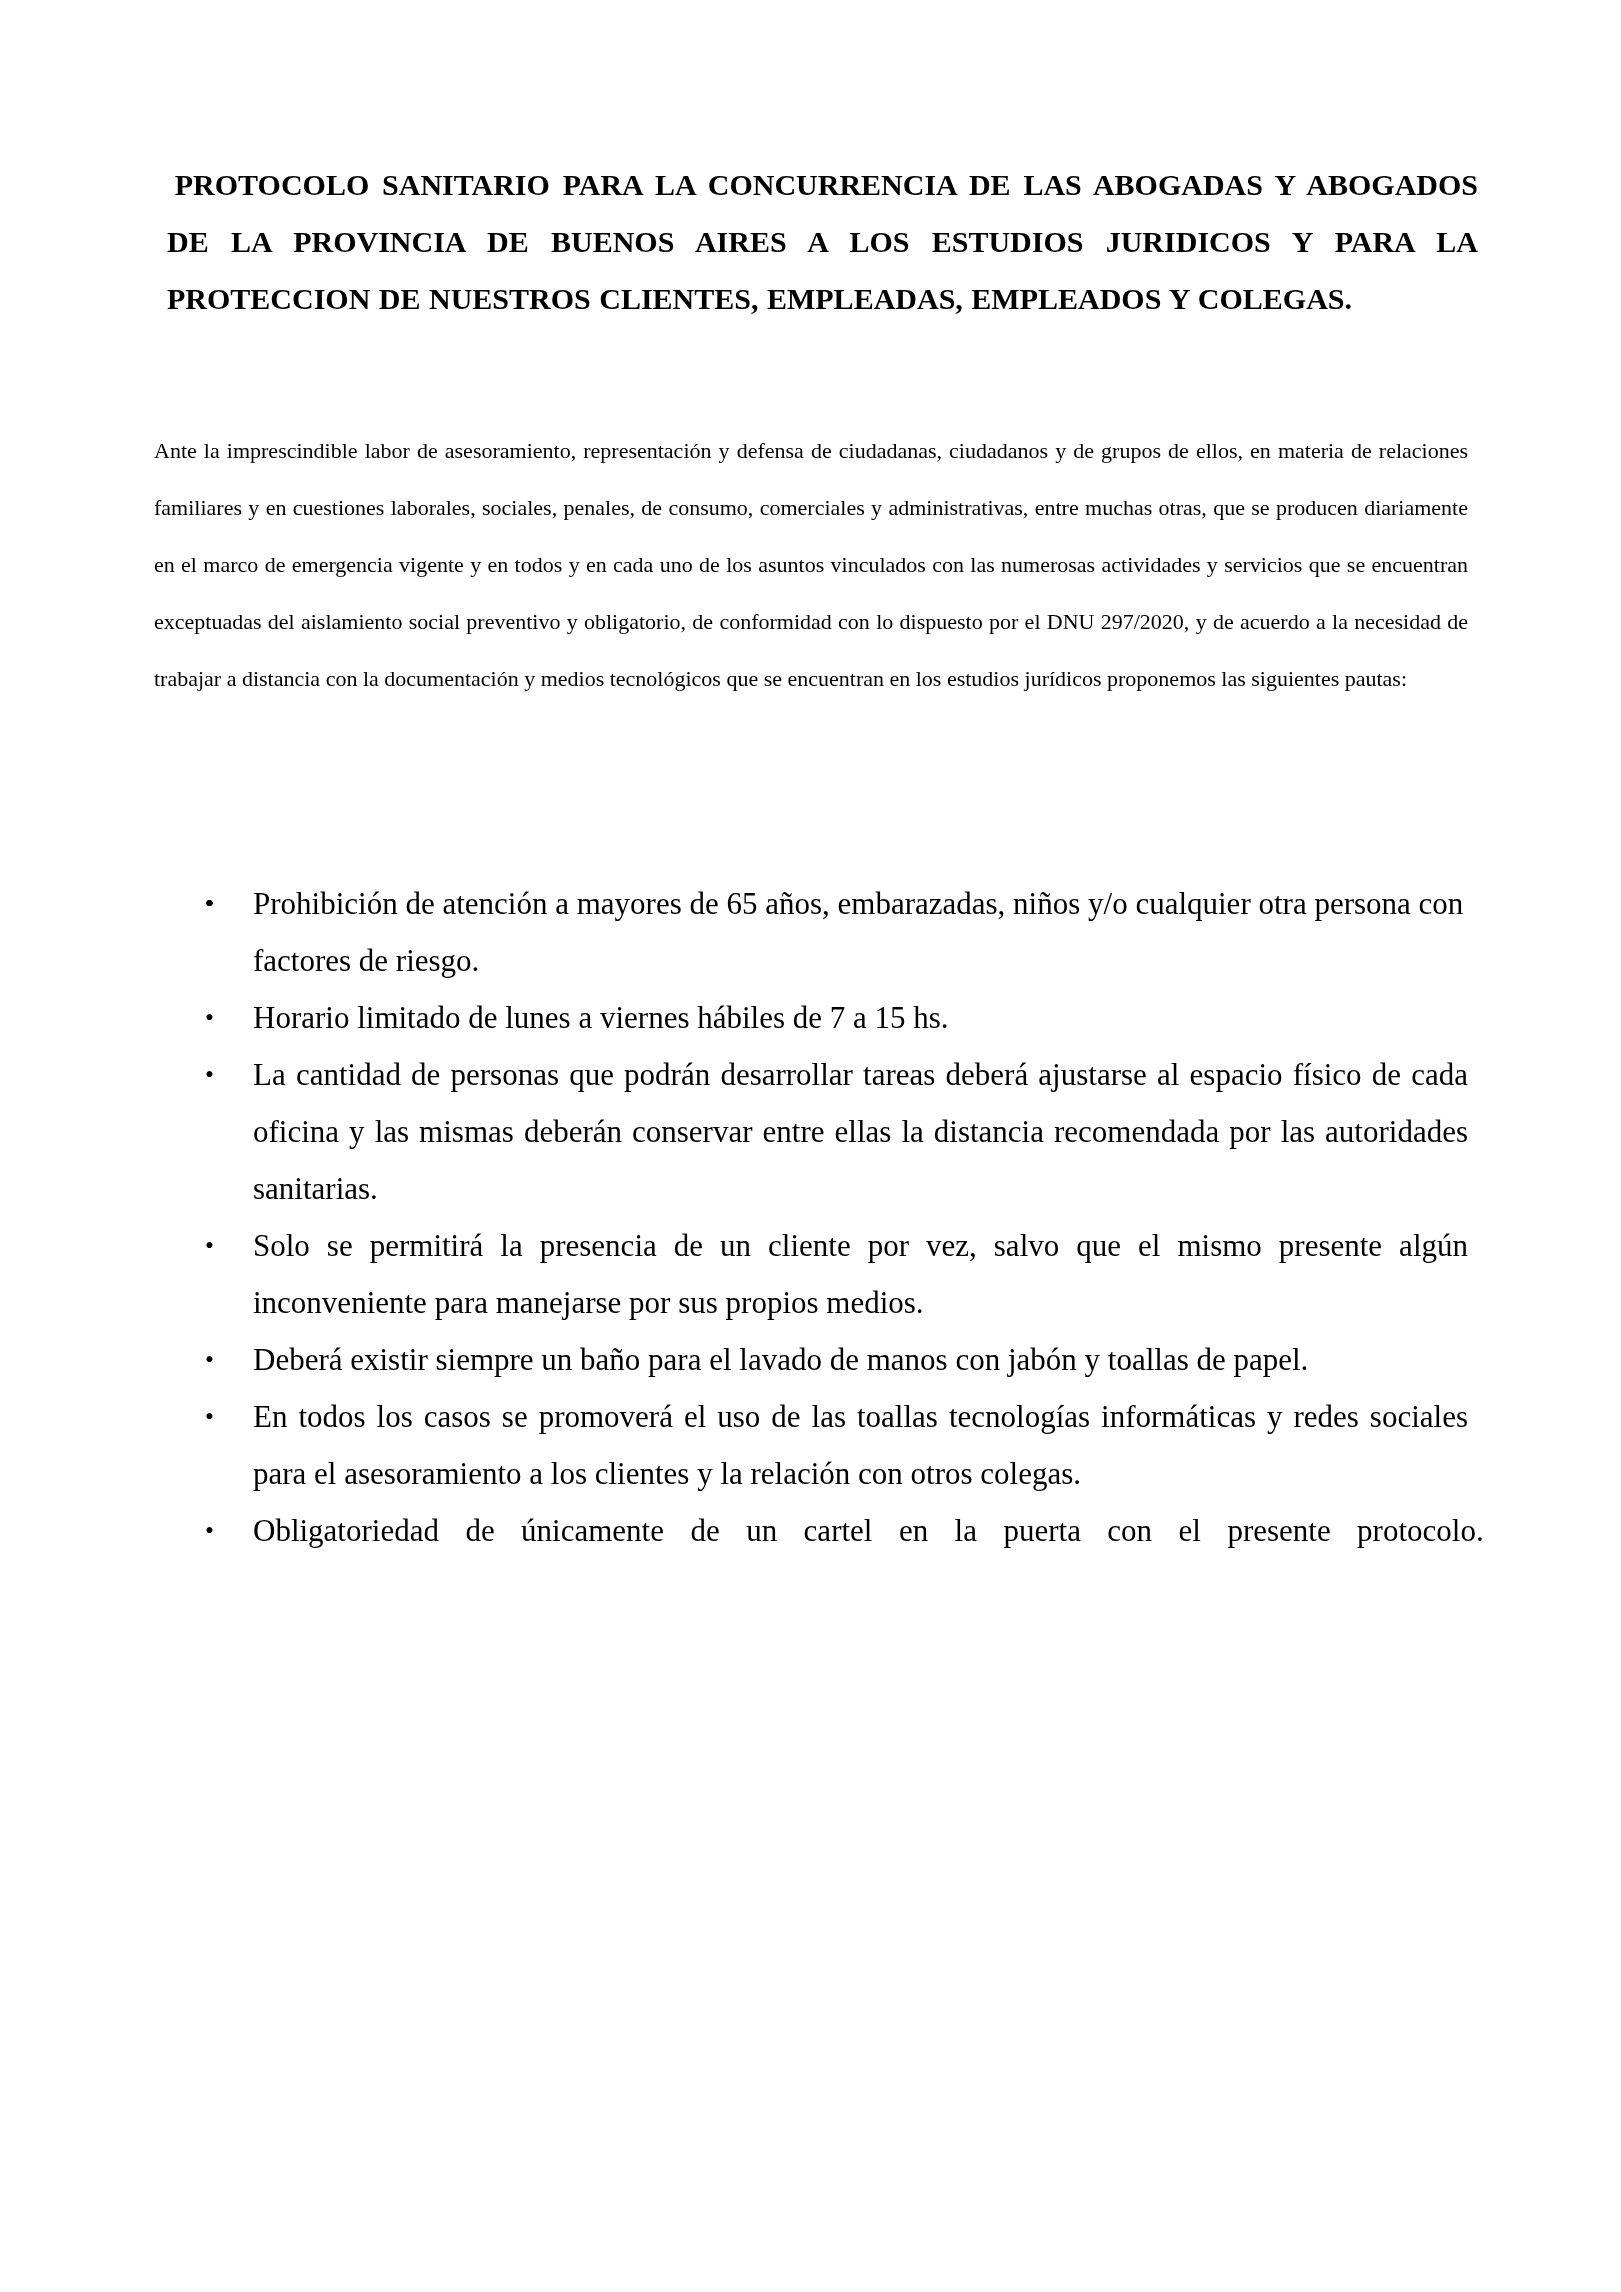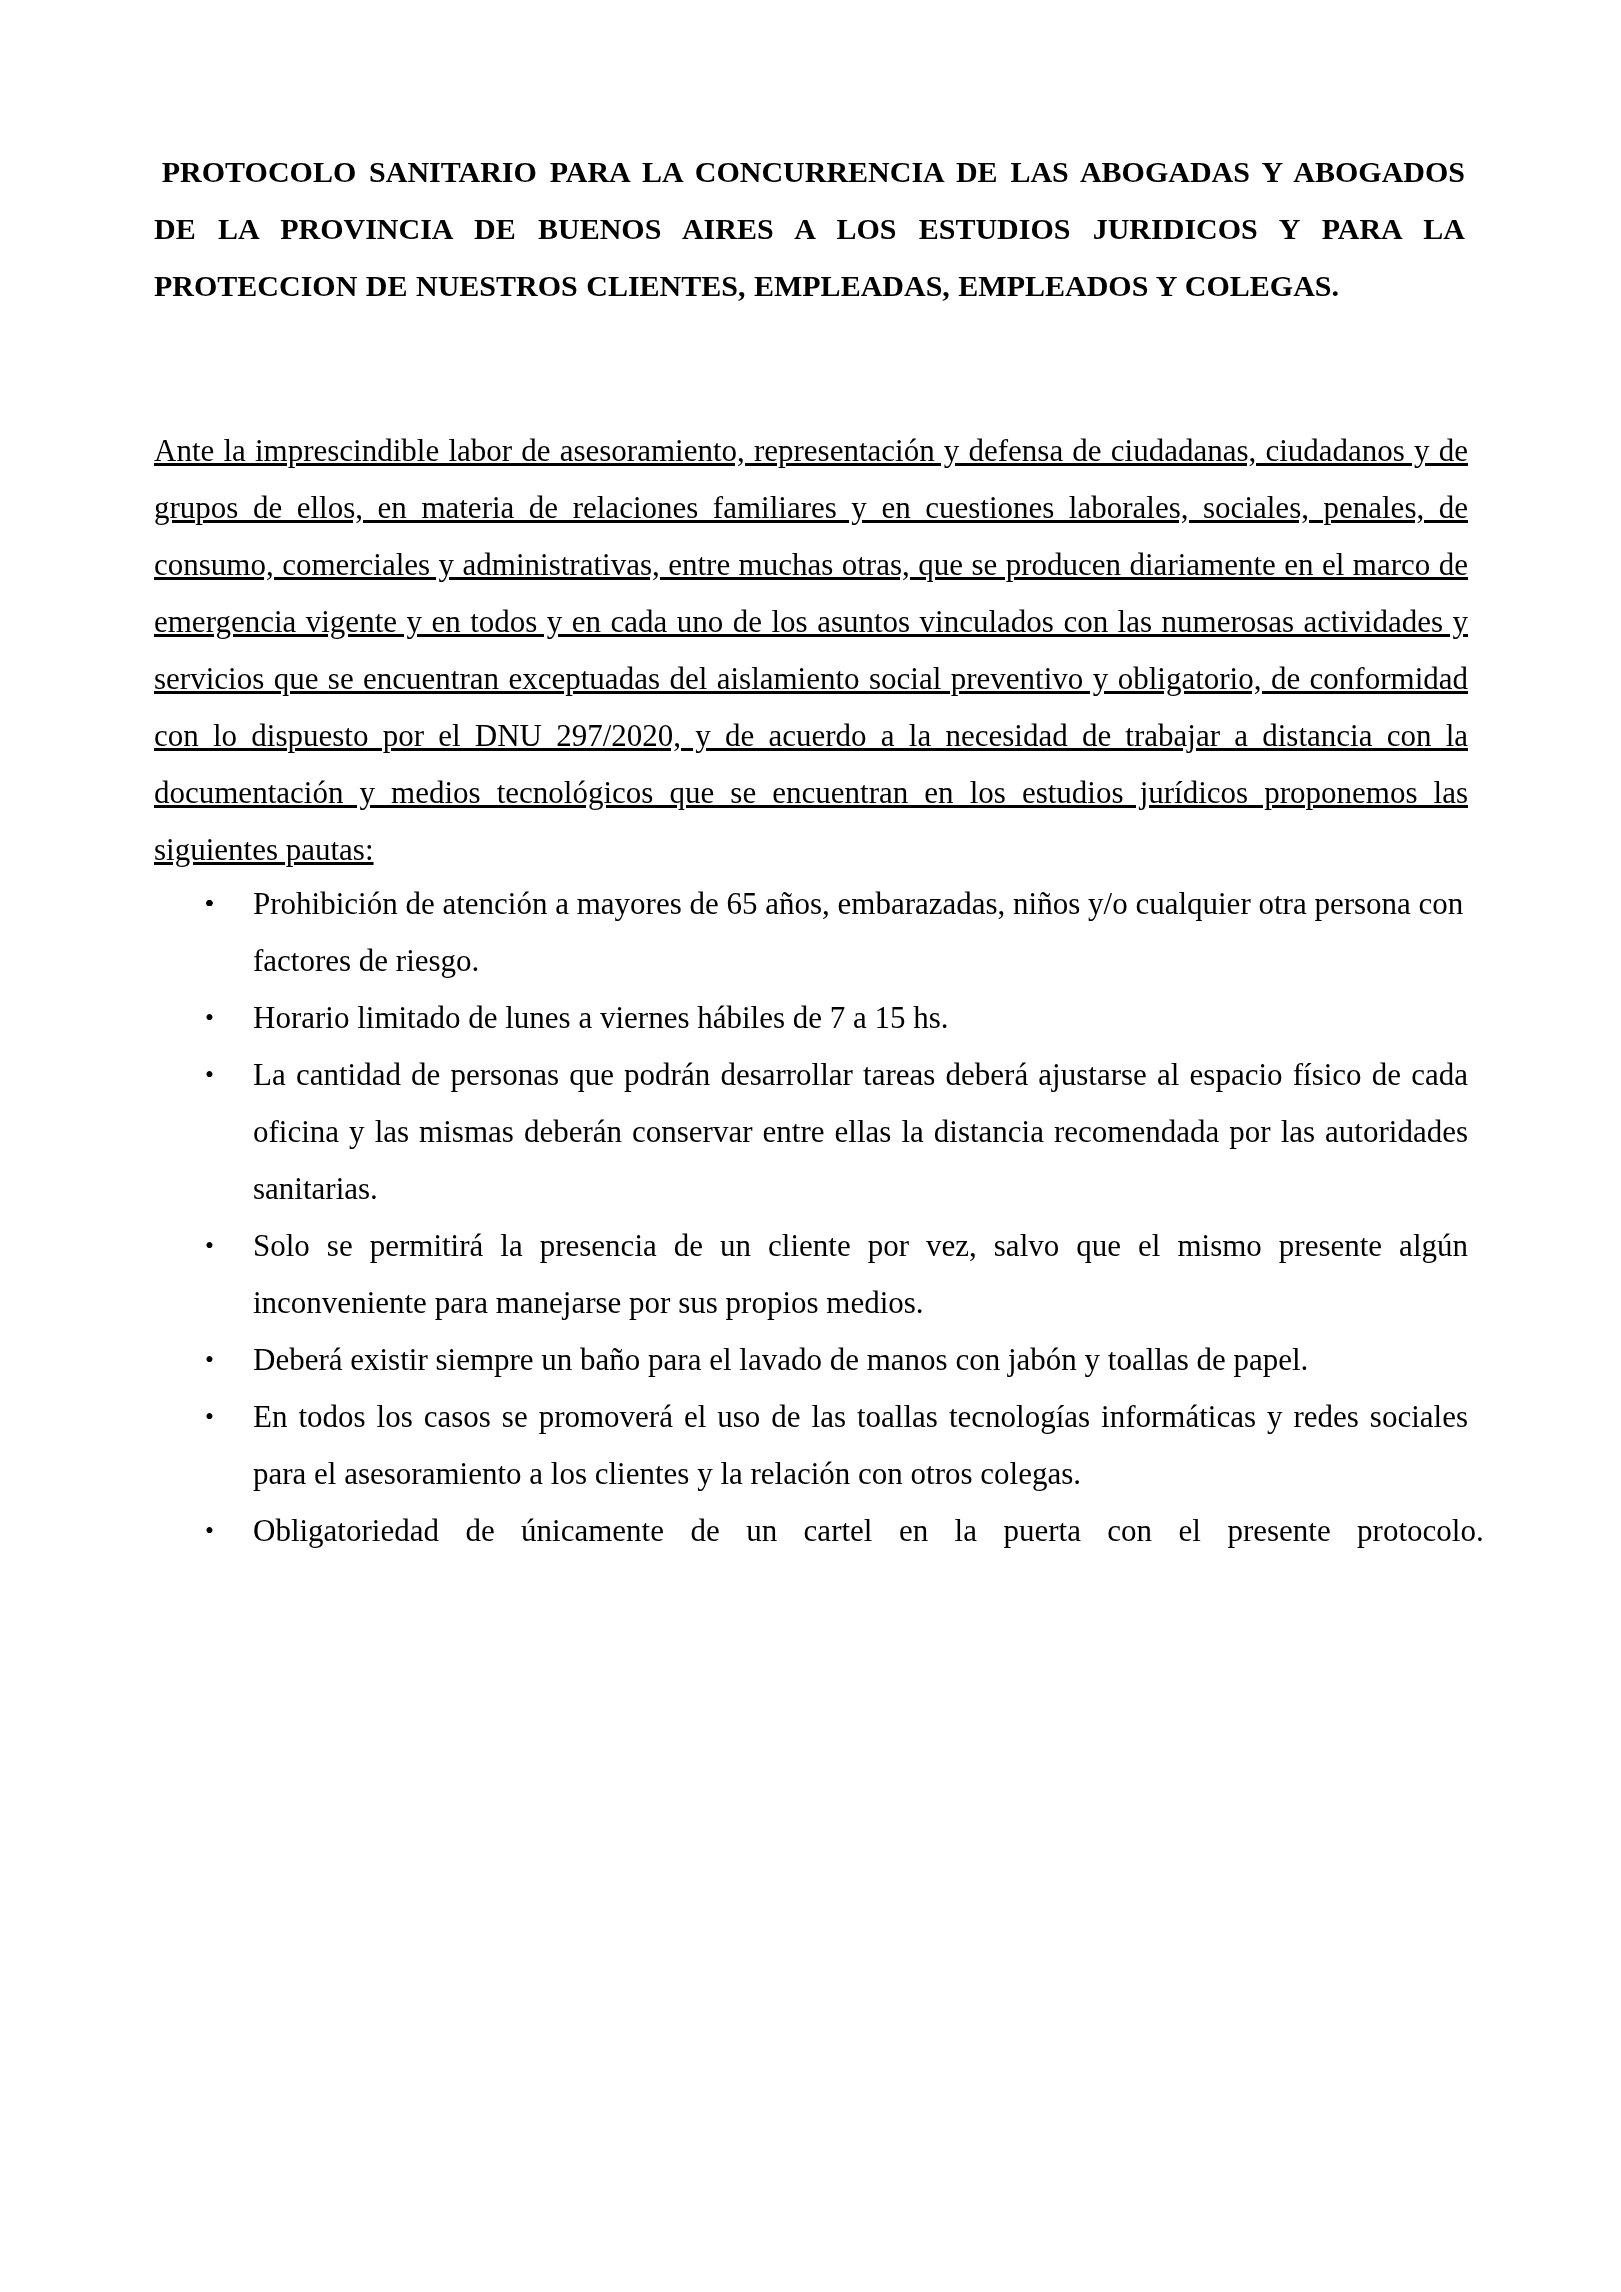--- a/index.html
+++ b/index.html
@@ -19,38 +19,37 @@
     position: absolute;
     left: 154px;
     top: 0;
     width: 1314px;
   }
   .title {
     position: absolute;
     left: 0;
     top: 143px;
     width: 1311px;
-    margin: 0;
+    margin: 13px;
     font-weight: bold;
     font-size: 30px;
     line-height: 57px;
     text-align: justify;
     word-spacing: 1px;
   }
   .title .lead-space { display: inline-block; width: 7.8px; }
   .intro {
     position: absolute;
     left: 0;
     top: 422px;
     width: 1314px;
     margin: 0;
-    font-size: 31px;
+    font-size: 22px;
     line-height: 57px;
     text-align: justify;
-    text-decoration: underline;
   }
   .bullets {
     position: absolute;
     left: 0;
     top: 875px;
     width: 1314px;
     margin: 0;
     padding: 0;
     list-style: none;
     font-size: 31px;

